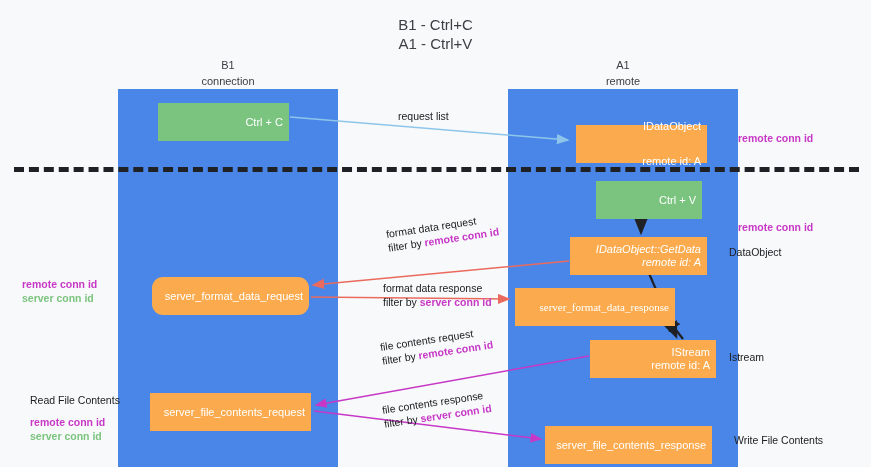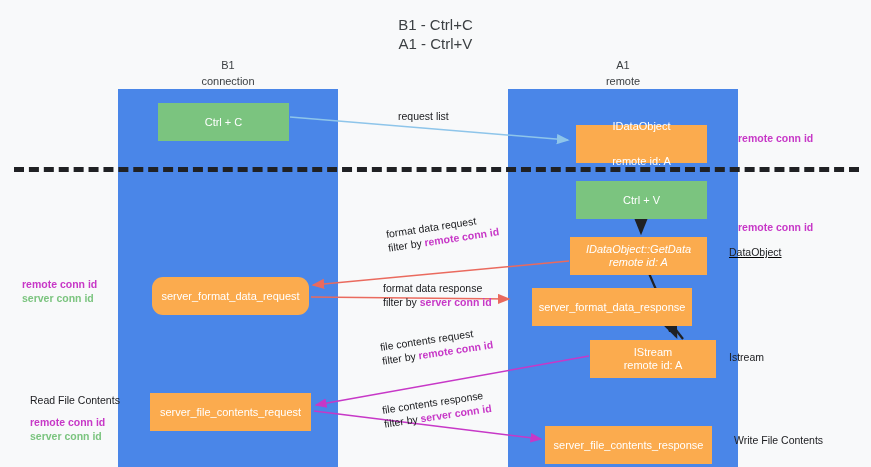--- a/index.html
+++ b/index.html
@@ -39,36 +39,36 @@
   
   #divider{
     left:14px;top:158px;width:845px;height:0;
     border-top:5px dashed #202124;
   }
 
   
   .node{
     box-sizing:border-box;
     display:flex;flex-direction:column;
-    align-items:center;justify-content:center;
+    align-items:flex-end;justify-content:center;
     color:#ffffff;
     font-size:11px;line-height:13px;
     text-align:center;
     padding:19px 6px;
   }
   .node .l2{display:block;}
   .green{background:#7bc47f;}
   .orange{background:#fbab4e;}
 
   #n-ctrlc   {left:158px;top:94px; width:131px;height:29px;}
   #n-idataobj{left:576px;top:116px;width:131px;height:31px;gap:22px;}
-  #n-ctrlv   {left:576px;top:172px;width:131px;height:26px;}
+  #n-ctrlv   {left:596px;top:172px;width:106px;height:26px;}
   #n-getdata {left:570px;top:228px;width:137px;height:33px;font-style:italic;}
   #n-sfdreq  {left:152px;top:268px;width:157px;height:27px;border-radius:11px;}
-  #n-sfdresp {left:532px;top:279px;width:160px;height:26px;}
+  #n-sfdresp {left:515px;top:279px;width:160px;height:26px;font-family:Liberation Serif, serif;}
   #n-istream {left:590px;top:331px;width:126px;height:33px;}
   #n-sfcreq  {left:150px;top:384px;width:161px;height:27px;}
   #n-sfcresp {left:545px;top:417px;width:167px;height:27px;}
 
   
   .elabel{
     font-size:10.5px;line-height:14px;
     color:#202124;
     white-space:nowrap;
   }
@@ -84,21 +84,21 @@
   #lb-fcresp{left:381px;top:394px;transform:rotate(-8.5deg);transform-origin:left top;}
 
   
   .side{font-size:10.5px;line-height:14px;white-space:nowrap;}
   .side .m{color:#c738c7;font-weight:bold;}
   .side .g{color:#7bc47f;font-weight:bold;}
   .side .k{color:#202124;}
 
   #an-r1{left:738px;top:122px;}
   #an-r2{left:738px;top:211px;}
-  #an-r3{left:729px;top:236px;text-decoration:underline;}
+  #an-r3{left:729px;top:236px;}
   #an-r4{left:729px;top:341px;}
   #an-r5{left:734px;top:424px;}
 
   #an-l1{left:22px;top:268px;}
   #an-l2{left:30px;top:384px;}
 </style>
 </head>
 <body>
 
 <div class="stage">

